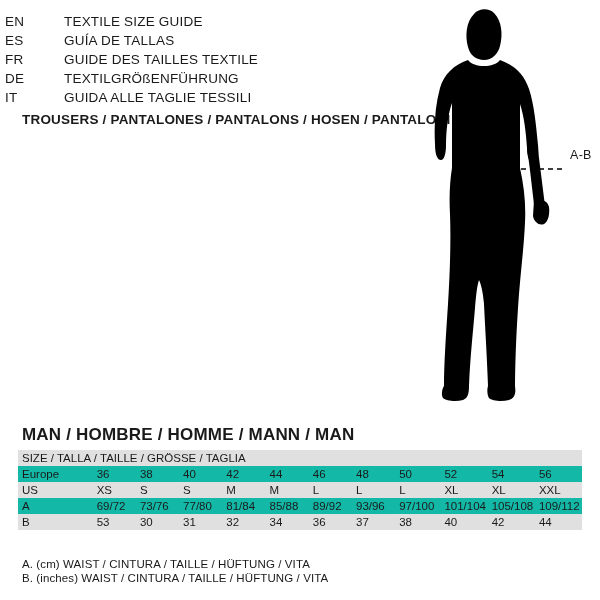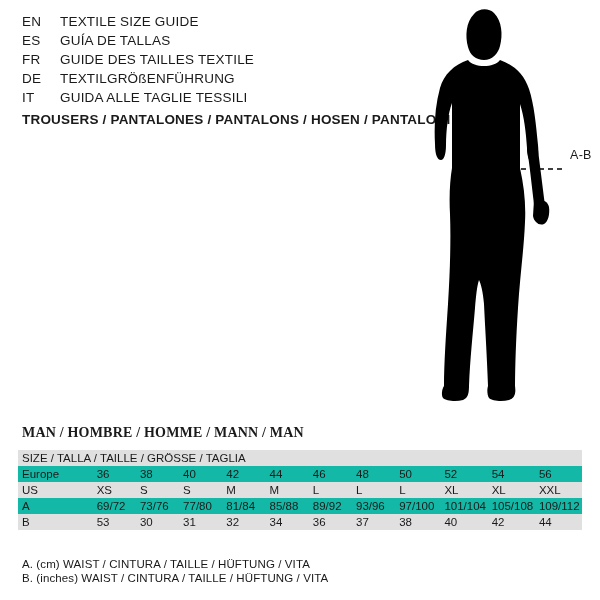--- a/index.html
+++ b/index.html
@@ -16,37 +16,38 @@
   }
   .page {
     position: relative;
     width: 600px;
     height: 600px;
   }
 
   
   .lang-block {
     position: absolute;
-    left: 22px;
+    left: 5px;
     top: 14px;
     width: 380px;
   }
   .lang-row {
     display: flex;
     align-items: baseline;
     height: 19px;
     font-size: 13.5px;
     letter-spacing: 0.2px;
   }
   .lang-code {
     width: 38px;
     flex: none;
   }
   .lang-text {
     white-space: nowrap;
+    margin-left: 21px;
   }
 
   .section-title {
     position: absolute;
     left: 22px;
     top: 112px;
     font-size: 13.5px;
     font-weight: bold;
     letter-spacing: 0.2px;
     white-space: nowrap;
@@ -69,24 +70,23 @@
     top: 140px;
     font-size: 12.5px;
     letter-spacing: 0.3px;
   }
 
   
   .man-title {
     position: absolute;
     left: 22px;
     top: 425px;
-    font-size: 14px;
+    font-size: 17px;
     font-weight: bold;
     letter-spacing: 0.2px;
-    font-family: Liberation Serif, serif;
   }
   table.size-table {
     position: absolute;
     left: 18px;
     top: 450px;
     width: 564px;
     border-collapse: collapse;
     font-size: 11.5px;
   }
   table.size-table td {

